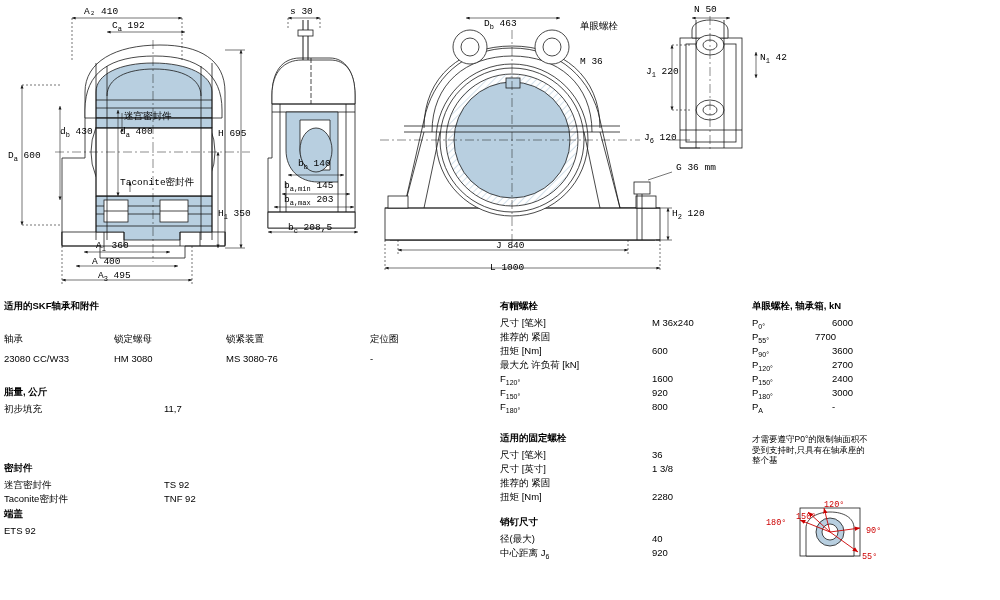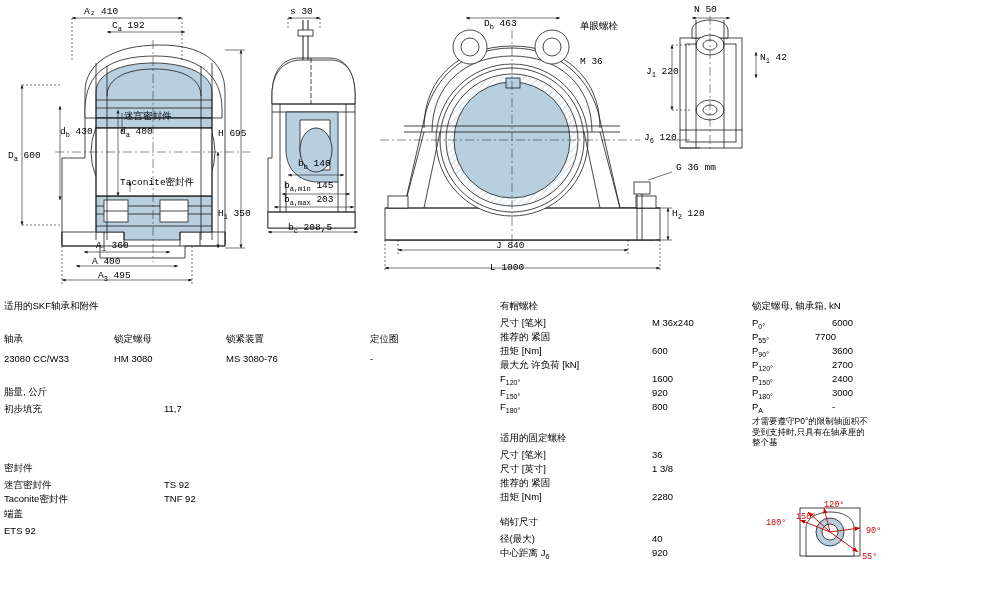--- a/index.html
+++ b/index.html
@@ -4,21 +4,21 @@
 <style>
   html,body{margin:0;padding:0;background:#ffffff;}
   body{width:1000px;height:600px;position:relative;font-family:"Liberation Sans",sans-serif;color:#000;}
   .page{position:relative;width:1000px;height:600px;overflow:hidden;}
   .lbl{position:absolute;font-size:9.5px;white-space:nowrap;letter-spacing:0;font-family:Liberation Mono, monospace;}
   .lbl.sm{font-size:8.5px;}
   .sub{font-size:7px;vertical-align:sub;}
   svg{position:absolute;left:0;top:0;}
   
   .tbl{position:absolute;font-size:9.5px;}
-  .tbl .hdr{font-weight:normal;margin-bottom:2px;}
+  .tbl .hdr{font-weight:bold;margin-bottom:2px;}
   .row{position:relative;height:14px;}
   .c1{position:absolute;left:0;}
   .c2{position:absolute;}
   .c3{position:absolute;}
   .c4{position:absolute;}
   .note{font-size:8.5px;line-height:1.25;}
 </style>
 </head>
 <body>
 
@@ -396,21 +396,21 @@
     <span class="c1">径(最大)</span>
     <span class="c2" style="left:152px">40</span>
   </div>
   <div class="row">
     <span class="c1">中心距离 J<span class="sub">6</span></span>
     <span class="c2" style="left:152px">920</span>
   </div>
 </div>
 
 <div class="tbl" style="left:752px;top:300px;width:240px">
-  <div class="hdr">锁定螺母,  轴承箱, kN</div>
+  <div class="hdr">单眼螺栓,  轴承箱, kN</div>
   <div class="row" style="margin-top:4px">
     <span class="c1">P<span class="sub">0°</span></span>
     <span class="c2" style="left:80px">6000</span>
   </div>
   <div class="row">
     <span class="c1">P<span class="sub">55°</span></span>
     <span class="c2" style="left:63px">7700</span>
   </div>
   <div class="row">
     <span class="c1">P<span class="sub">90°</span></span>
@@ -425,21 +425,21 @@
     <span class="c2" style="left:80px">2400</span>
   </div>
   <div class="row">
     <span class="c1">P<span class="sub">180°</span></span>
     <span class="c2" style="left:80px">3000</span>
   </div>
   <div class="row">
     <span class="c1">P<span class="sub">A</span></span>
     <span class="c2" style="left:80px">-</span>
   </div>
-  <div class="note" style="margin-top:1px;width:120px">才需要遵守P0°的限制轴面积不受到支持时,只具有在轴承座的整个基</div>
+  <div class="note" style="margin-top:19px;width:120px">才需要遵守P0°的限制轴面积不受到支持时,只具有在轴承座的整个基</div>
 </div>
 
 <div class="lbl sm" style="left:766px;top:518px;color:#cc0000">180°</div>
 <div class="lbl sm" style="left:796px;top:512px;color:#cc0000">150°</div>
 <div class="lbl sm" style="left:824px;top:500px;color:#cc0000">120°</div>
 <div class="lbl sm" style="left:866px;top:526px;color:#cc0000">90°</div>
 <div class="lbl sm" style="left:862px;top:552px;color:#cc0000">55°</div>
 
 </div>
 

